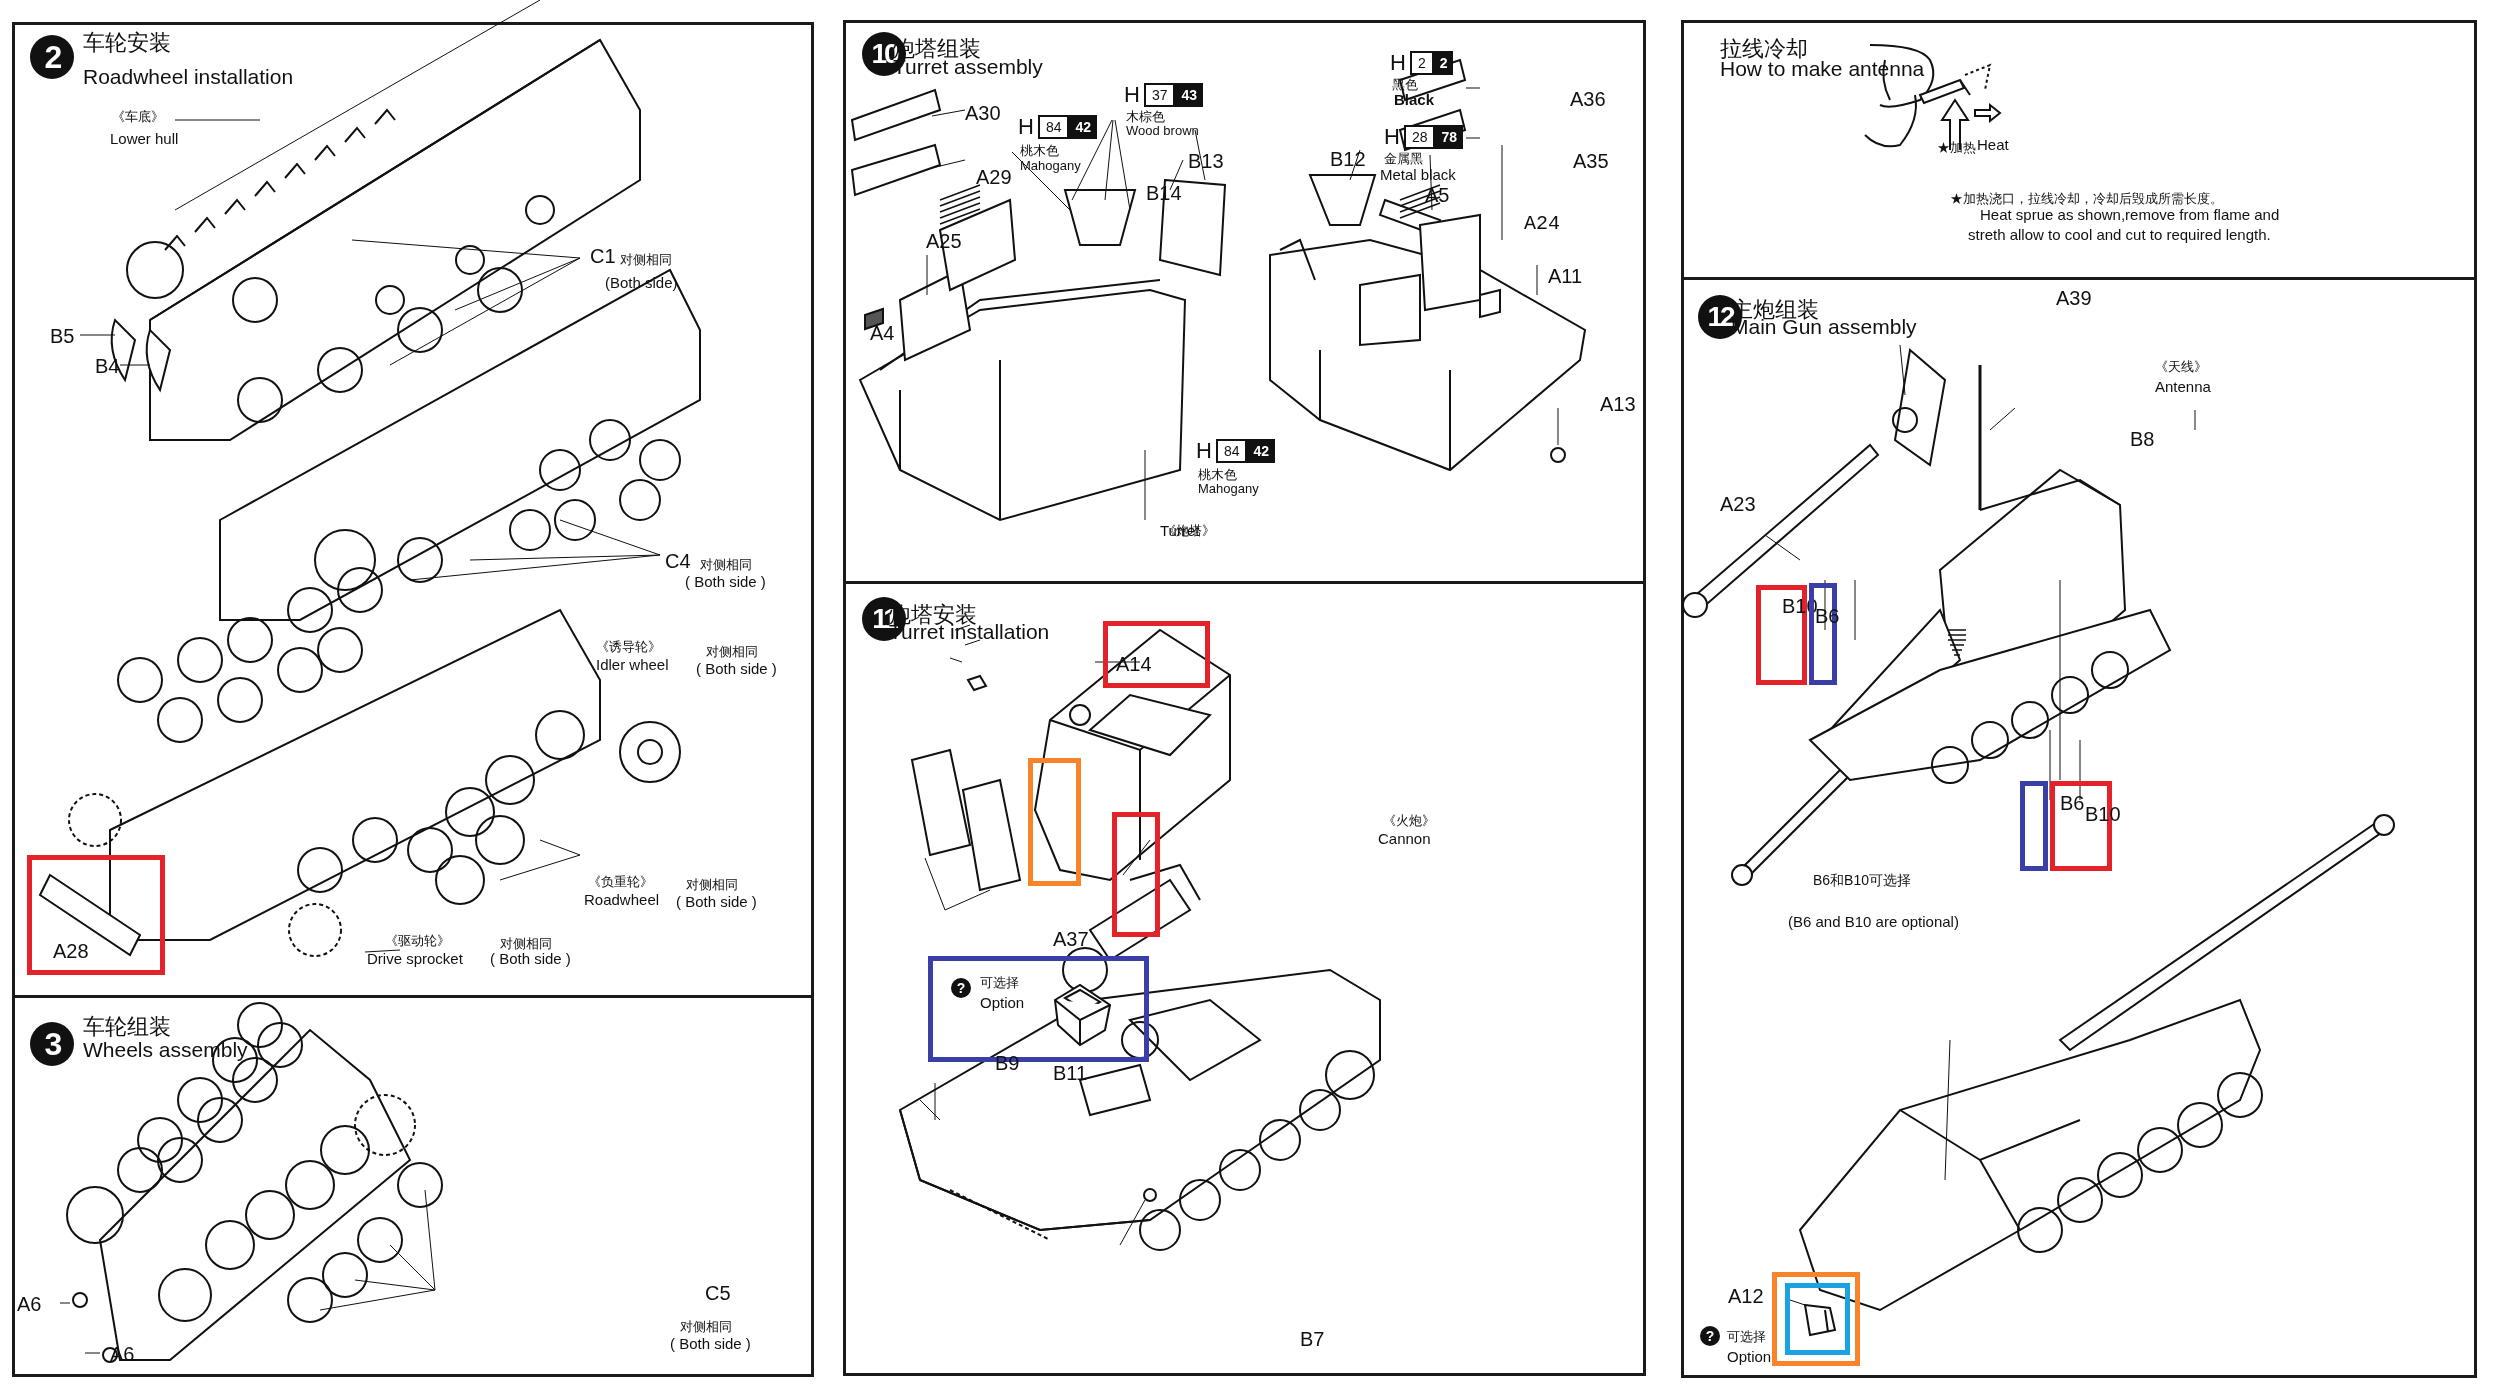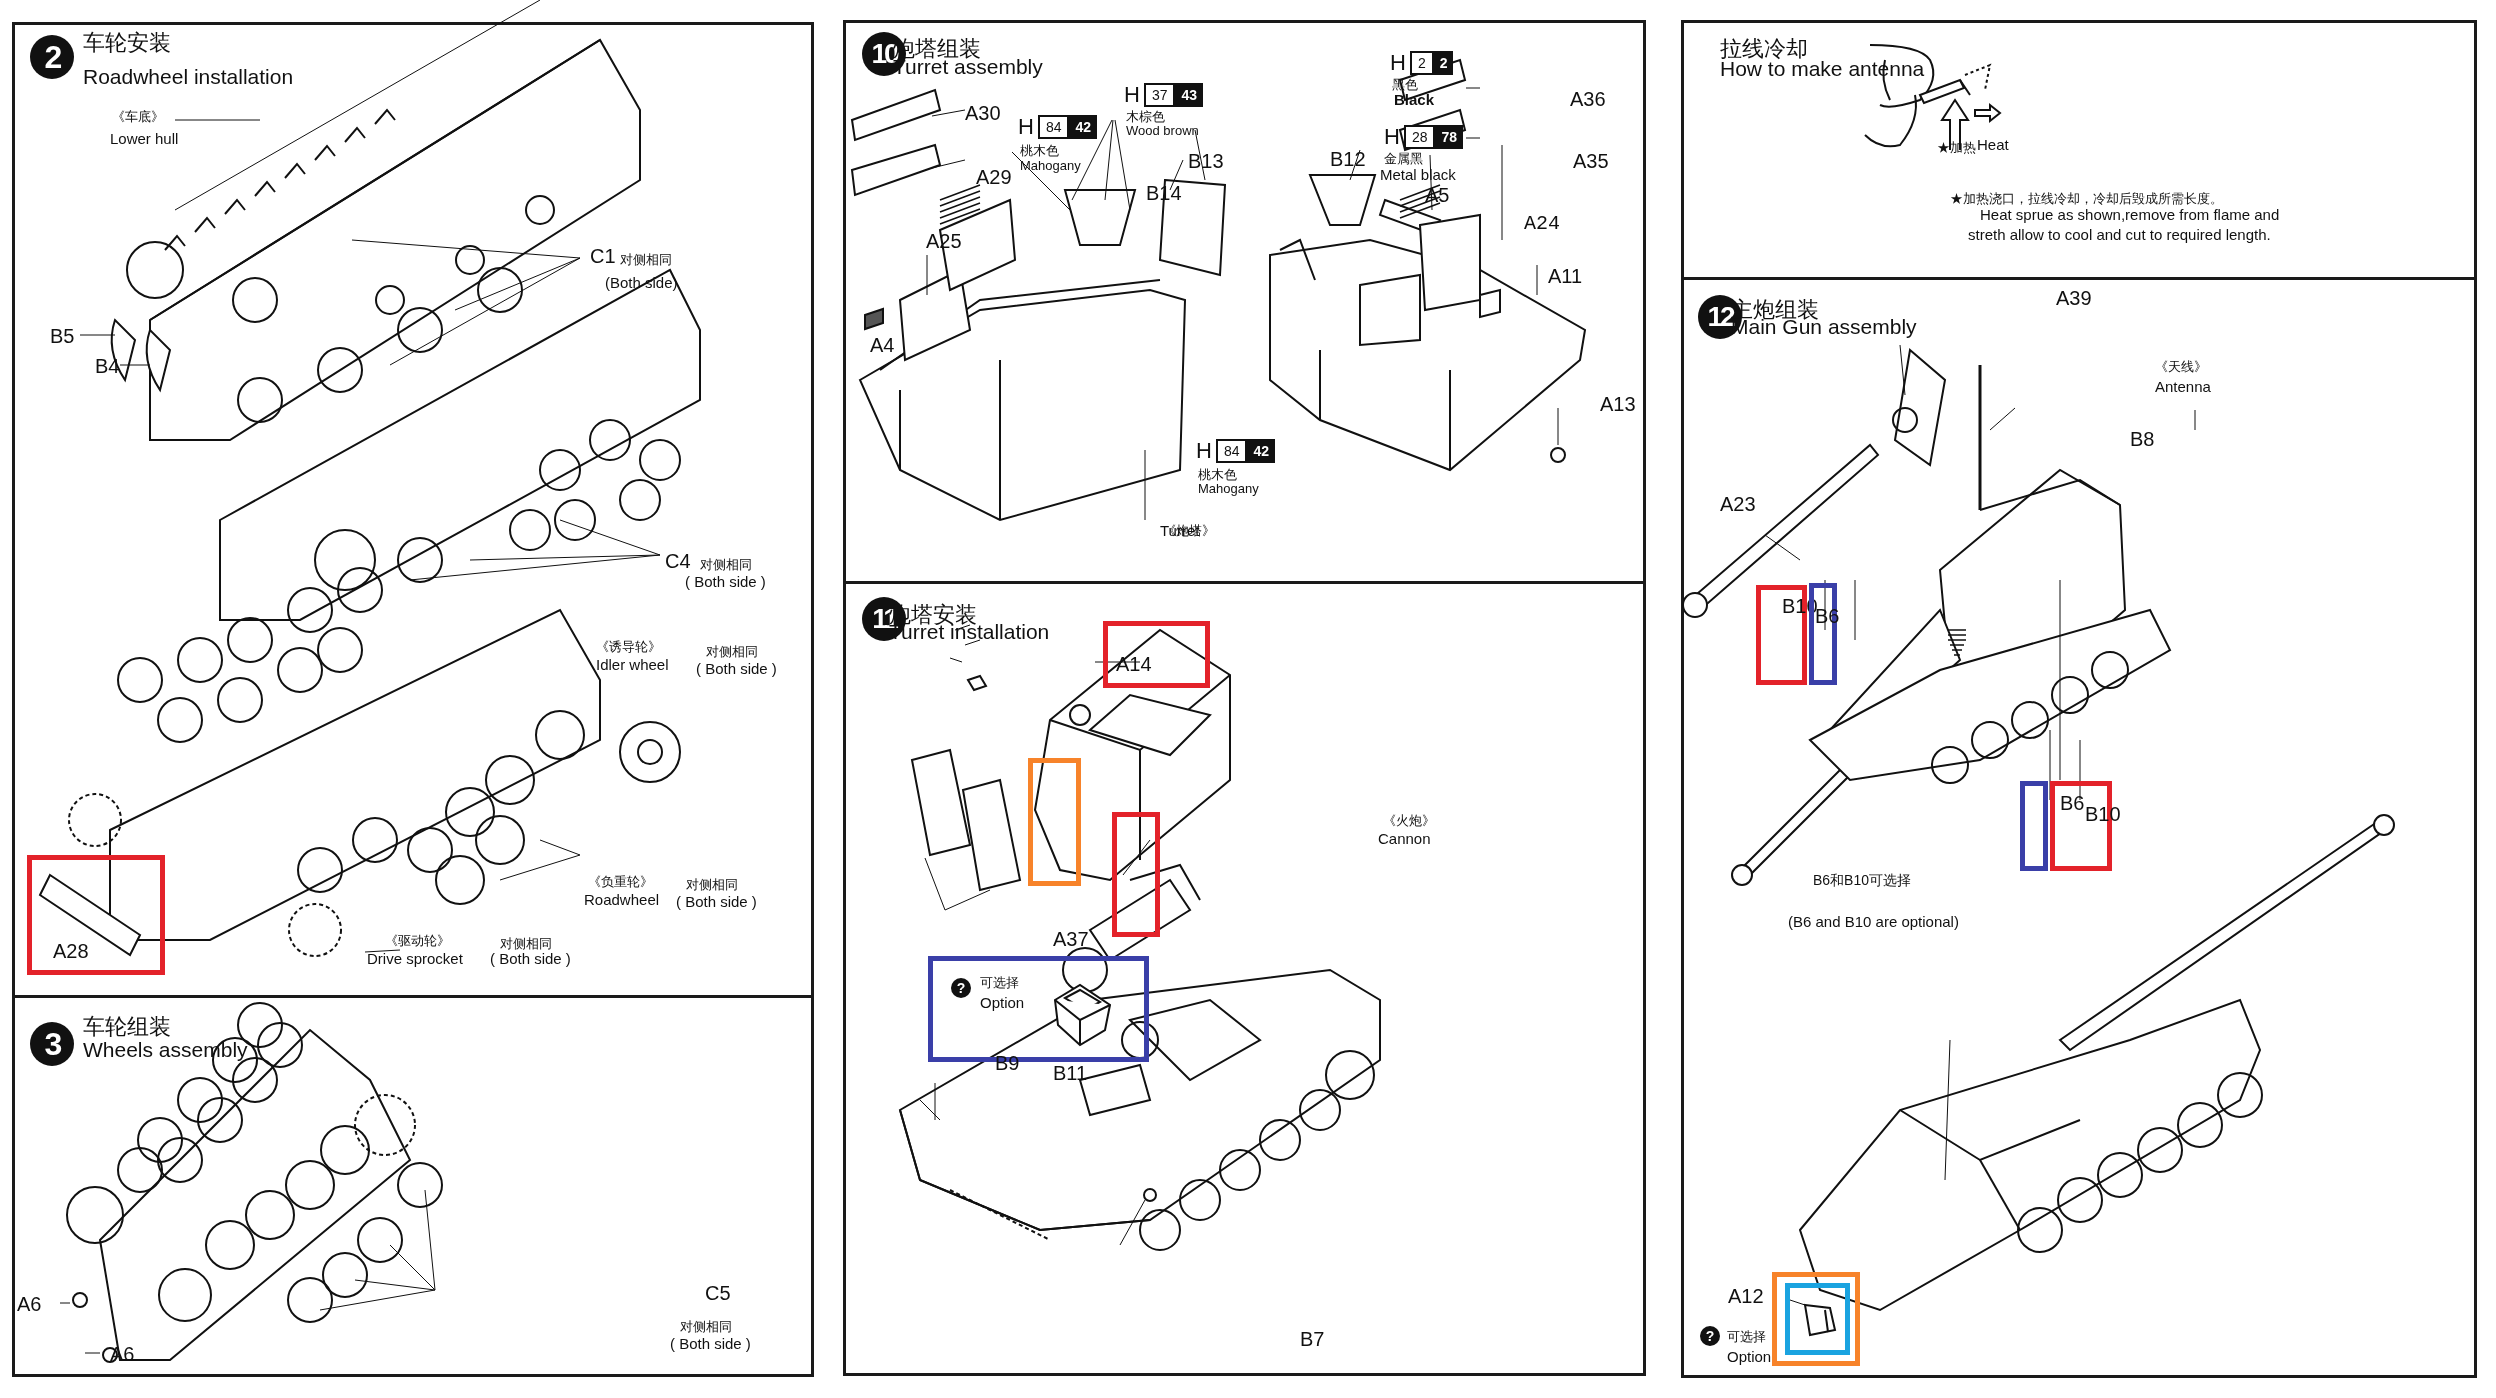--- a/index.html
+++ b/index.html
@@ -252,21 +252,21 @@
   <span class="h">H</span>
   <span class="w">28</span>
   <span class="b">78</span>
 </div>
 <div class="lbl-xs" style="left:1384px;top:150px;">金属黑</div>
 <div class="lbl-sm" style="left:1380px;top:166px;">Metal black</div>
 
 <div class="lbl" style="left:965px;top:102px;">A30</div>
 <div class="lbl" style="left:976px;top:166px;">A29</div>
 <div class="lbl" style="left:926px;top:230px;">A25</div>
-<div class="lbl" style="left:870px;top:322px;margin-top:12px;">A4</div>
+<div class="lbl" style="left:870px;top:322px;">A4</div>
 <div class="lbl" style="left:1188px;top:150px;">B13</div>
 <div class="lbl" style="left:1146px;top:182px;">B14</div>
 <div class="lbl-xs" style="left:1163px;top:522px;">《炮塔》</div>
 <div class="lbl-sm" style="left:1160px;top:522px;">Turret</div>
 <div class="lbl" style="left:1330px;top:148px;">B12</div>
 <div class="lbl" style="left:1425px;top:184px;">A5</div>
 <div class="lbl" style="left:1570px;top:88px;">A36</div>
 <div class="lbl" style="left:1573px;top:150px;">A35</div>
 <div class="lbl" style="left:1524px;top:212px;font-family:Liberation Mono, monospace;">A24</div>
 <div class="lbl" style="left:1548px;top:265px;">A11</div>

